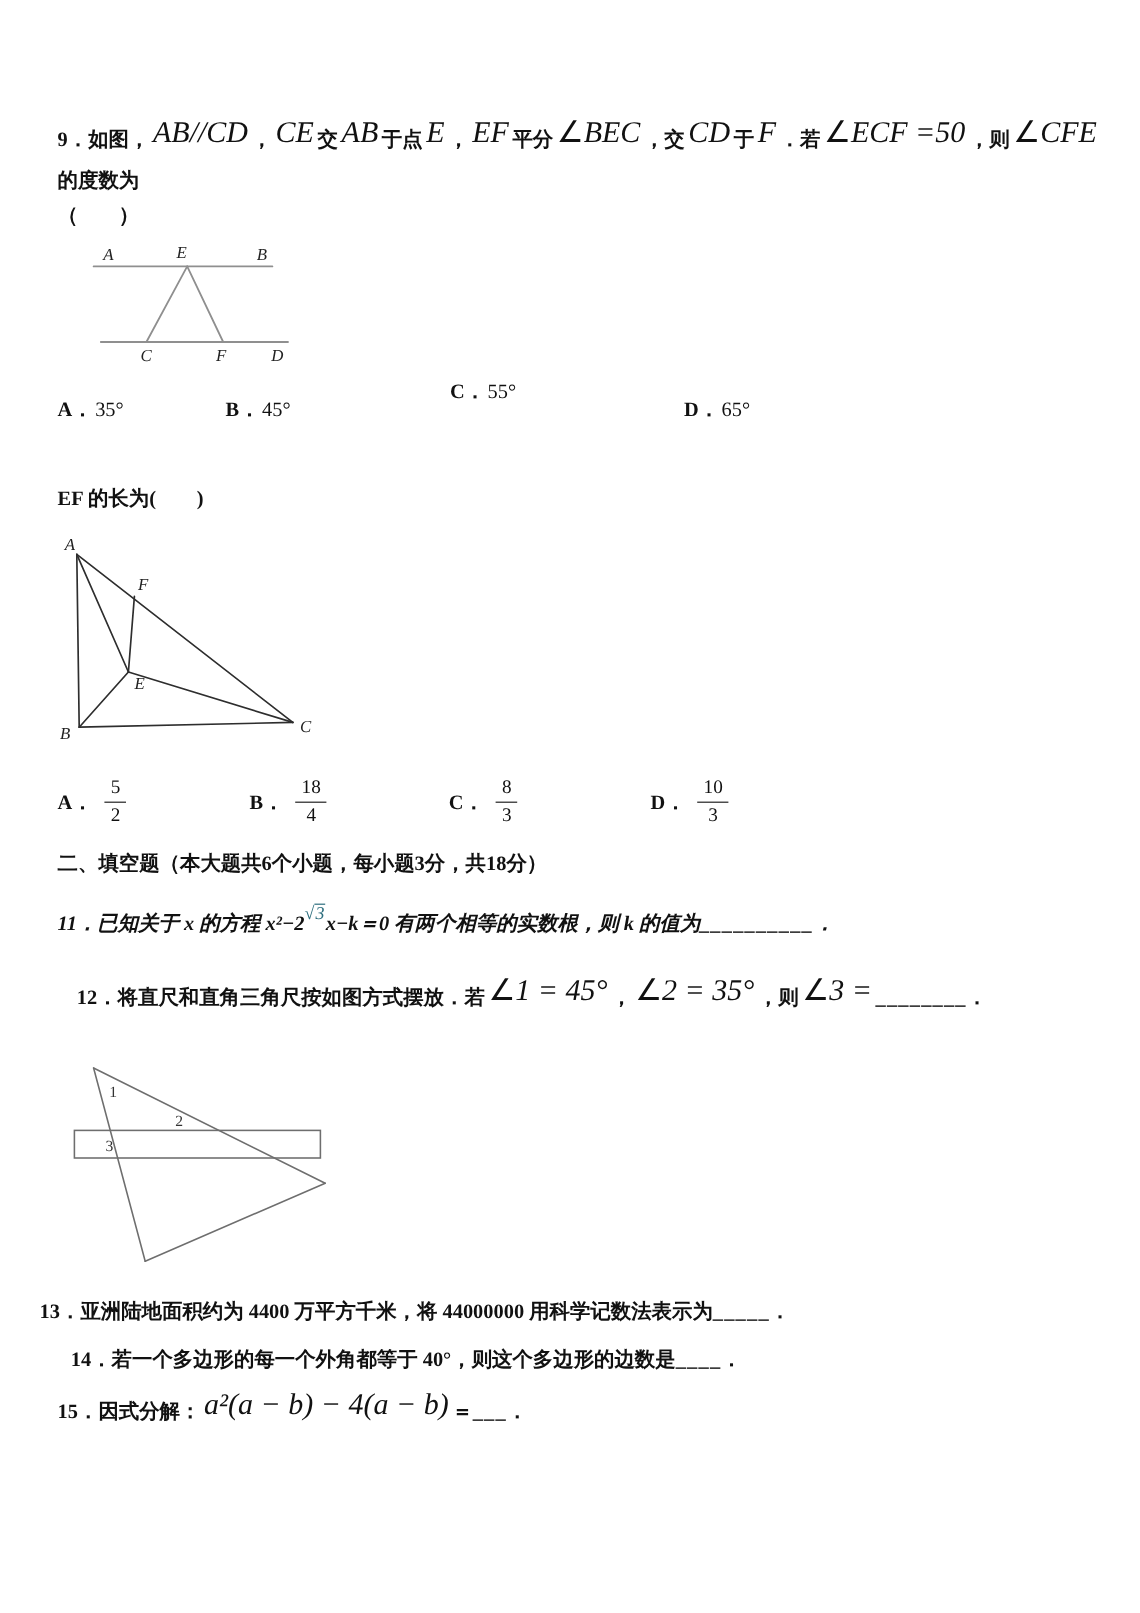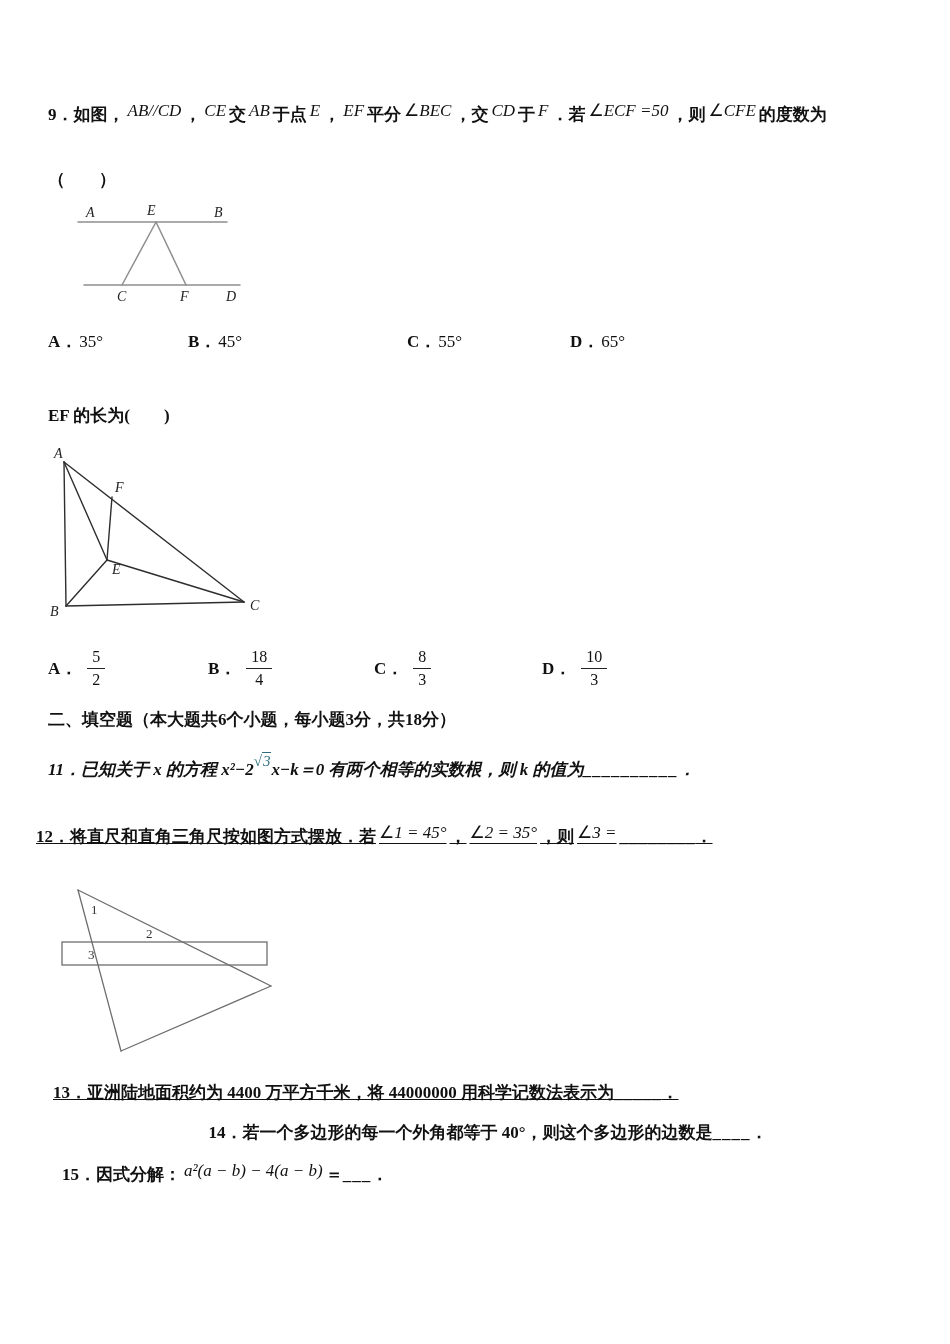--- a/index.html
+++ b/index.html
@@ -17,21 +17,21 @@
     font-size: 17px;
     font-weight: 700;
     line-height: 34px;
     width: 880px;
     font-family: "Liberation Serif", "DejaVu Sans", serif;
   }
   .t { font-weight: 700; }
   .m {
     font-style: italic;
     font-weight: 400;
-    font-size: 17px;
+    font-size: 25px;
     font-family: "Liberation Serif", "DejaVu Sans", serif;
     position: relative;
     top: -4px;
     padding: 0 3px;
     white-space: nowrap;
     margin-top: 38px;
   }
   .blank { font-weight: 700; letter-spacing: 1px; }
   .opt { font-size: 17px; font-weight: 700; }
   .opt-k { font-weight: 700; margin-right: 2px; }
@@ -89,21 +89,21 @@
     <text x="73" y="15">E</text>
     <text x="140" y="17">B</text>
     <text x="43" y="101">C</text>
     <text x="106" y="101">F</text>
     <text x="152" y="101">D</text>
   </g>
 </svg>
 
 <div class="block opt" style="left:48px; top:330px;"><span class="opt-k">A．</span><span class="opt-v">35°</span></div>
 <div class="block opt" style="left:188px; top:330px;"><span class="opt-k">B．</span><span class="opt-v">45°</span></div>
-<div class="block opt" style="left:375px; top:330px;margin-left:32px;"><span class="opt-k">C．</span><span class="opt-v">55°</span></div>
+<div class="block opt" style="left:375px; top:315px;"><span class="opt-k">C．</span><span class="opt-v">55°</span></div>
 <div class="block opt" style="left:570px; top:330px;"><span class="opt-k">D．</span><span class="opt-v">65°</span></div>
 
 <div class="block qtext" style="left:48px; top:362px; line-height:36px;">
   <br>
   <span class="t">EF 的长为(　　)</span>
 </div>
 
 <svg class="block" style="left:46px; top:444px;" width="215" height="178" viewBox="0 0 215 178">
   <g fill="none" stroke-width="1.4" stroke-linecap="round" stroke="#2e2e2e">
     <line x1="18" y1="18" x2="20" y2="162"></line>
@@ -151,41 +151,41 @@
       <span class="den">3</span>
     </span>
 </div>
 
 <div class="block qtext" style="left:48px; top:703px;">二、填空题（本大题共6个小题，每小题3分，共18分）</div>
 
 <div class="block qtext" style="left:48px; top:750px; line-height:40px;font-style:italic;">
   <span class="t">11．已知关于 x 的方程 x²−2</span><span class="sqrt"><span>√</span><span class="radv">3</span></span><span class="t">x−k＝0 有两个相等的实数根，则 k 的值为</span><span class="blank">__________</span><span class="t">．</span>
 </div>
 
-<div class="block qtext" style="left:36px; top:818px; line-height:38px;text-decoration:underline;">
+<div class="block qtext" style="left:64px; top:818px; line-height:24px;">
   <span class="t">12．将直尺和直角三角尺按如图方式摆放．若</span><span class="m">∠1 = 45°</span><span class="t">，</span><span class="m">∠2 = 35°</span><span class="t">，则</span><span class="m">∠3 =</span><span class="blank">________</span><span class="t">．</span>
 </div>
 
 <svg class="block" style="left:55px; top:880px;" width="235" height="180" viewBox="0 0 235 180">
   <g fill="none" stroke-width="1.3" stroke-linecap="round" stroke="#6e6e6e">
     <line x1="23" y1="10" x2="216" y2="106"></line>
     <line x1="23" y1="10" x2="66" y2="171"></line>
     <line x1="66" y1="171" x2="216" y2="106"></line>
     <rect x="7" y="62" width="205" height="23"></rect>
   </g>
   <g>
     <text class="fignum" x="36" y="34">1</text>
     <text class="fignum" x="91" y="58">2</text>
     <text class="fignum" x="33" y="79">3</text>
   </g>
 </svg>
 
-<div class="block qtext" style="left:53px; top:1076px;text-decoration:underline;">
+<div class="block qtext" style="left:33px; top:1076px;">
   <span class="t">13．亚洲陆地面积约为 4400 万平方千米，将 44000000 用科学记数法表示为</span><span class="blank">_____</span><span class="t">．</span>
 </div>
 
-<div class="block qtext" style="left:48px; top:1116px;text-align:center;">
+<div class="block qtext" style="left:59px; top:1116px;">
   <span class="t">14．若一个多边形的每一个外角都等于 40°，则这个多边形的边数是</span><span class="blank">____</span><span class="t">．</span>
 </div>
 
-<div class="block qtext" style="left:62px; top:1155px; line-height:40px;">
+<div class="block qtext" style="left:48px; top:1155px; line-height:40px;">
   <span class="t">15．因式分解：</span><span class="m">a²(a − b) − 4(a − b)</span><span class="t">＝</span><span class="blank">___</span><span class="t">．</span>
 </div>
 
 </body></html>

